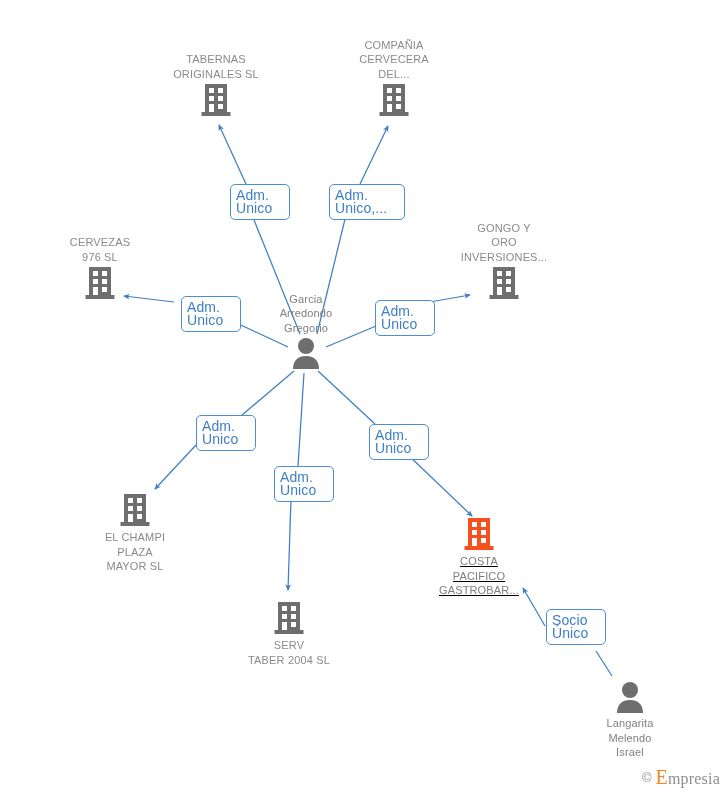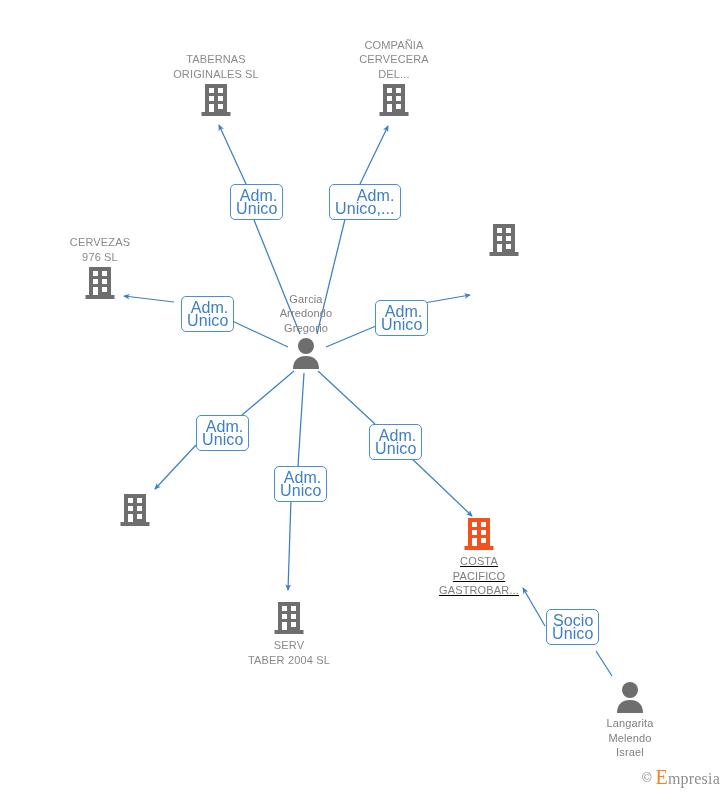--- a/index.html
+++ b/index.html
@@ -56,24 +56,24 @@
 
   
   .edge-label {
     position: absolute;
     z-index: 4;
     box-sizing: border-box;
     background: #ffffff;
     border: 1.3px solid #4a8fd4;
     border-radius: 5px;
     color: #3d7fc4;
-    font-size: 16px;
+    font-size: 14px;
     line-height: 13px;
-    text-align: right;
-    padding: 4px 5px 4px 5px;
+    text-align: left;
+    padding: 4px 17px 4px 5px;
     white-space: pre-line;
     letter-spacing: .1px;
   }
 
   
   #watermark {
     position: absolute;
     right: 8px;
     bottom: 6px;
     z-index: 6;
@@ -167,20 +167,23 @@
             <rect x="0.5" y="29" width="29" height="4" fill="#6e6e6e"></rect>
             <rect x="8" y="5" width="5" height="5" fill="#ffffff"></rect>
             <rect x="17" y="5" width="5" height="5" fill="#ffffff"></rect>
             <rect x="8" y="13" width="5" height="5" fill="#ffffff"></rect>
             <rect x="17" y="13" width="5" height="5" fill="#ffffff"></rect>
             <rect x="8" y="21" width="5" height="8" fill="#ffffff"></rect>
             <rect x="17" y="21" width="5" height="5" fill="#ffffff"></rect>
           </svg></span>
       </div>
       <div class="node caption-above" style="left: 504px; top: 220.5px;">
+        <div class="caption">GONGO Y
+ORO
+INVERSIONES...</div>
         <span class="glyph"><svg width="30" height="34" viewBox="0 0 30 34">
             <rect x="4" y="1" width="22" height="28" fill="#6e6e6e"></rect>
             <rect x="0.5" y="29" width="29" height="4" fill="#6e6e6e"></rect>
             <rect x="8" y="5" width="5" height="5" fill="#ffffff"></rect>
             <rect x="17" y="5" width="5" height="5" fill="#ffffff"></rect>
             <rect x="8" y="13" width="5" height="5" fill="#ffffff"></rect>
             <rect x="17" y="13" width="5" height="5" fill="#ffffff"></rect>
             <rect x="8" y="21" width="5" height="8" fill="#ffffff"></rect>
             <rect x="17" y="21" width="5" height="5" fill="#ffffff"></rect>
           </svg></span>
@@ -198,20 +201,23 @@
         <span class="glyph"><svg width="30" height="34" viewBox="0 0 30 34">
             <rect x="4" y="1" width="22" height="28" fill="#6e6e6e"></rect>
             <rect x="0.5" y="29" width="29" height="4" fill="#6e6e6e"></rect>
             <rect x="8" y="5" width="5" height="5" fill="#ffffff"></rect>
             <rect x="17" y="5" width="5" height="5" fill="#ffffff"></rect>
             <rect x="8" y="13" width="5" height="5" fill="#ffffff"></rect>
             <rect x="17" y="13" width="5" height="5" fill="#ffffff"></rect>
             <rect x="8" y="21" width="5" height="8" fill="#ffffff"></rect>
             <rect x="17" y="21" width="5" height="5" fill="#ffffff"></rect>
           </svg></span>
+        <div class="caption">EL CHAMPI
+PLAZA
+MAYOR  SL</div>
       </div>
       <div class="node caption-below" style="left: 289px; top: 601px;">
         <span class="glyph"><svg width="30" height="34" viewBox="0 0 30 34">
             <rect x="4" y="1" width="22" height="28" fill="#6e6e6e"></rect>
             <rect x="0.5" y="29" width="29" height="4" fill="#6e6e6e"></rect>
             <rect x="8" y="5" width="5" height="5" fill="#ffffff"></rect>
             <rect x="17" y="5" width="5" height="5" fill="#ffffff"></rect>
             <rect x="8" y="13" width="5" height="5" fill="#ffffff"></rect>
             <rect x="17" y="13" width="5" height="5" fill="#ffffff"></rect>
             <rect x="8" y="21" width="5" height="8" fill="#ffffff"></rect>

